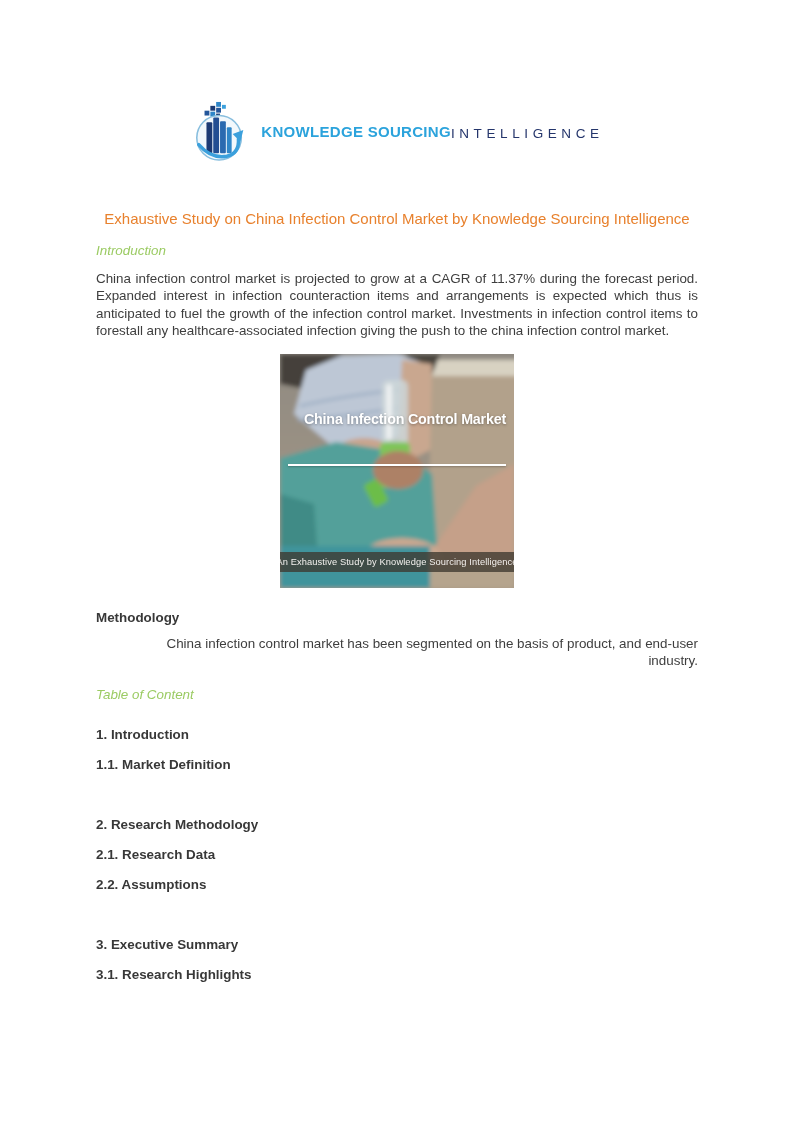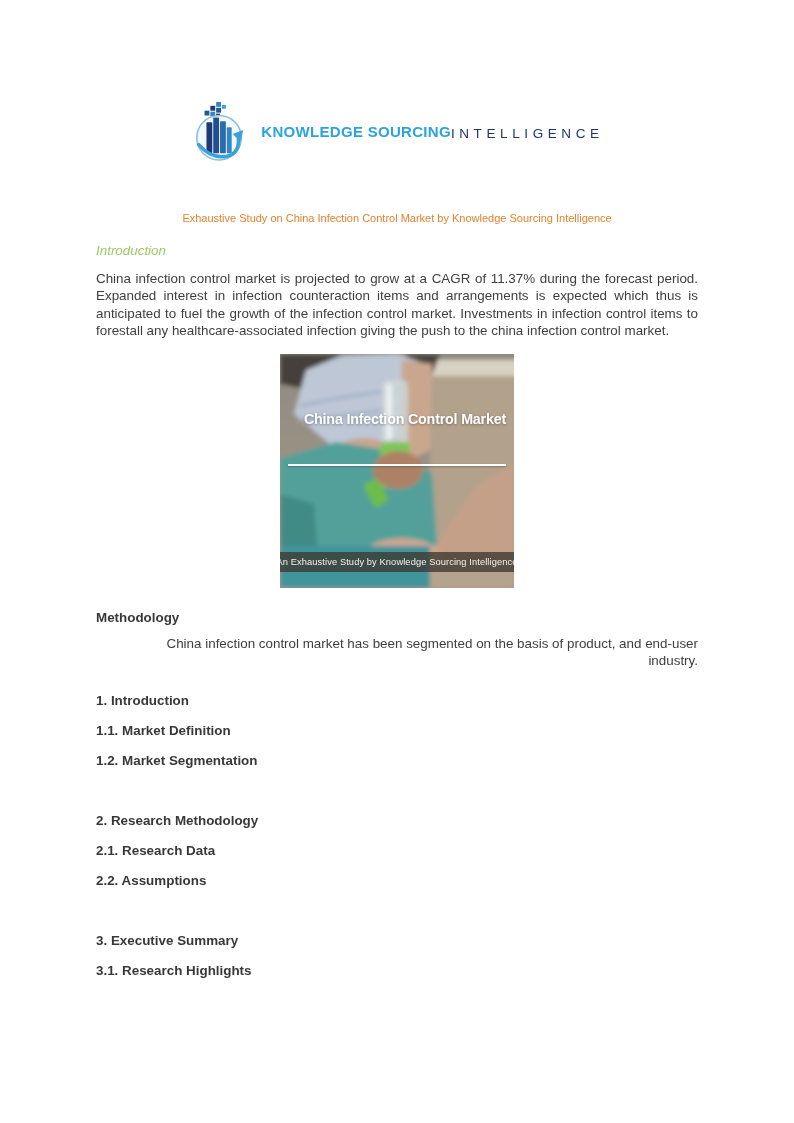--- a/index.html
+++ b/index.html
@@ -25,21 +25,21 @@
     color: #2BA3DC; font-weight: bold; font-size: 15px; letter-spacing: 0.3px;
     white-space: nowrap;
   }
   .logo-line2 {
     color: #24356B; font-size: 13.5px; font-weight: 400;
     letter-spacing: 4.6px; margin-top: 3px; white-space: nowrap;
   }
 
   
   .doc-title {
-    margin-top: 47px; line-height: 17px; font-size: 11px;
+    margin-top: 47px; line-height: 17px; font-size: 15px;
     color: #E8812D; text-align: center;
   }
   .h-green { line-height: 17px; font-size: 13.4px; color: #9BCB63; font-style: italic; }
   .h-green.intro { margin-top: 15px; }
   .h-green.toc { margin-top: 17px; }
   .h-bold { margin-top: 21px; line-height: 17px; font-size: 13.4px; font-weight: bold; color: #383838; }
   .para {
     font-size: 13.4px; line-height: 17.4px; color: #3e3e3e;
     text-align: justify;
   }
@@ -167,24 +167,24 @@
       <div class="hero-title">China Infection Control Market</div>
       <div class="hero-line"></div>
       <div class="hero-caption-strip">
         <span class="hero-caption">An Exhaustive Study by Knowledge Sourcing Intelligence</span>
       </div>
     </div>
 
     <div class="h-bold">Methodology</div>
     <div class="para seg">China infection control market has been segmented on the basis of product, and end-user industry.</div>
 
+    <div class="h-green toc">Table of Content</div>
 
     <div class="toc-item first">1. Introduction</div>
     <div class="toc-item">1.1. Market Definition</div>
-    <div class="toc-item">1.2. Market Segmentation</div>
     <div class="toc-item group-start">2. Research Methodology</div>
     <div class="toc-item">2.1. Research Data</div>
     <div class="toc-item">2.2. Assumptions</div>
     <div class="toc-item group-start">3. Executive Summary</div>
     <div class="toc-item">3.1. Research Highlights</div>
 
   </div>
 </div>
 
 </body></html>

